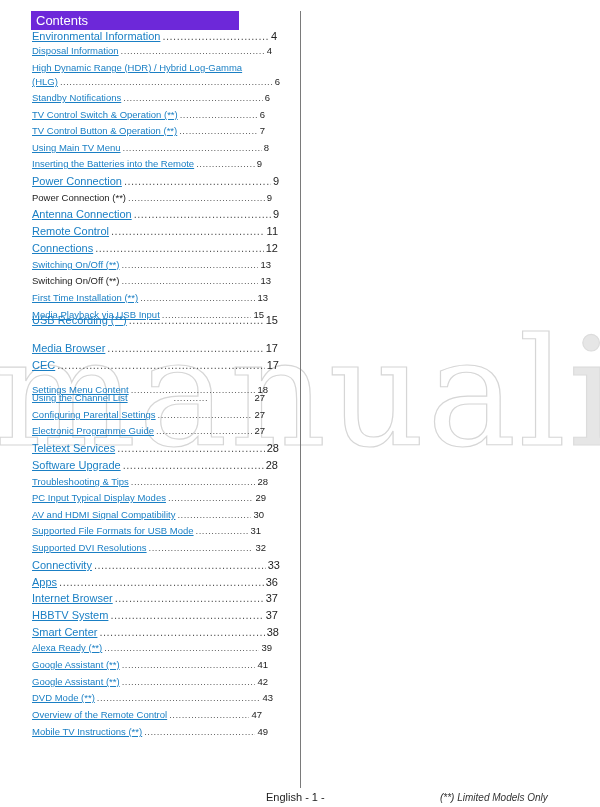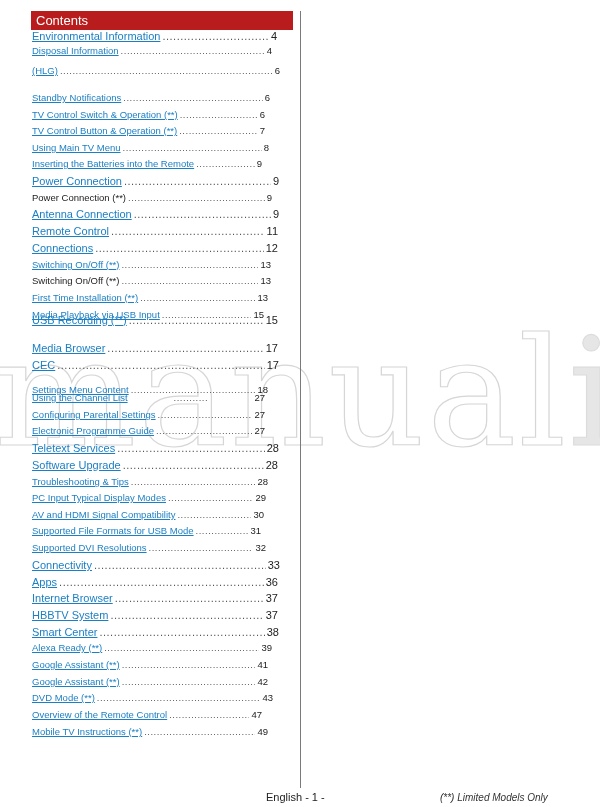--- a/index.html
+++ b/index.html
@@ -14,22 +14,22 @@
       color: transparent;
       -webkit-text-stroke: 1.2px #d6d6d6;
       white-space: nowrap; z-index: 0; pointer-events: none;
     }
     .watermark .dot-i { color: #e6e6e6; -webkit-text-stroke: 1.2px #dcdcdc; }
     .divider {
       position: absolute; left: 300px; top: 11px; width: 1px; height: 777px;
       background: #7a7a7a; z-index: 2;
     }
     .toc-header {
-      position: absolute; left: 31px; top: 11px; width: 262px; height: 19px;
-      background: #b91c1c; color: #ffffff; z-index: 2;
+      position: absolute; left: 31px; top: 11px; width: 208px; height: 19px;
+      background: #6d28d9; color: #ffffff; z-index: 2;
       font-size: 13px; line-height: 19px; padding-left: 5px; box-sizing: border-box;
     }
     .toc {
       position: absolute; left: 32px; top: 30px; width: 265px; z-index: 2;
     }
     .entry {
       position: absolute; left: 0; display: flex; align-items: baseline;
       white-space: nowrap;
     }
     .entry .title { color: #1a7fc4; text-decoration: underline; text-underline-offset: 1px; }
@@ -65,20 +65,21 @@
       <span class="title">Environmental Information</span>
       <span class="leader"></span>
       <span class="page">4</span>
     </div>
     <div class="entry lvl2" style="top: 15px; width: 240px;">
       <span class="title">Disposal Information</span>
       <span class="leader"></span>
       <span class="page">4</span>
     </div>
     <div class="entry lvl2 multi" style="top: 32px; width: 248px;">
+      <div><span class="title">High Dynamic Range (HDR) / Hybrid Log-Gamma</span></div>
       <div class="line2" style="margin-top: 3px;">
         <span class="title">(HLG)</span>
         <span class="leader"></span>
         <span class="page">6</span>
       </div>
     </div>
     <div class="entry lvl2" style="top: 62px; width: 238px;">
       <span class="title">Standby Notifications</span>
       <span class="leader"></span>
       <span class="page">6</span>

